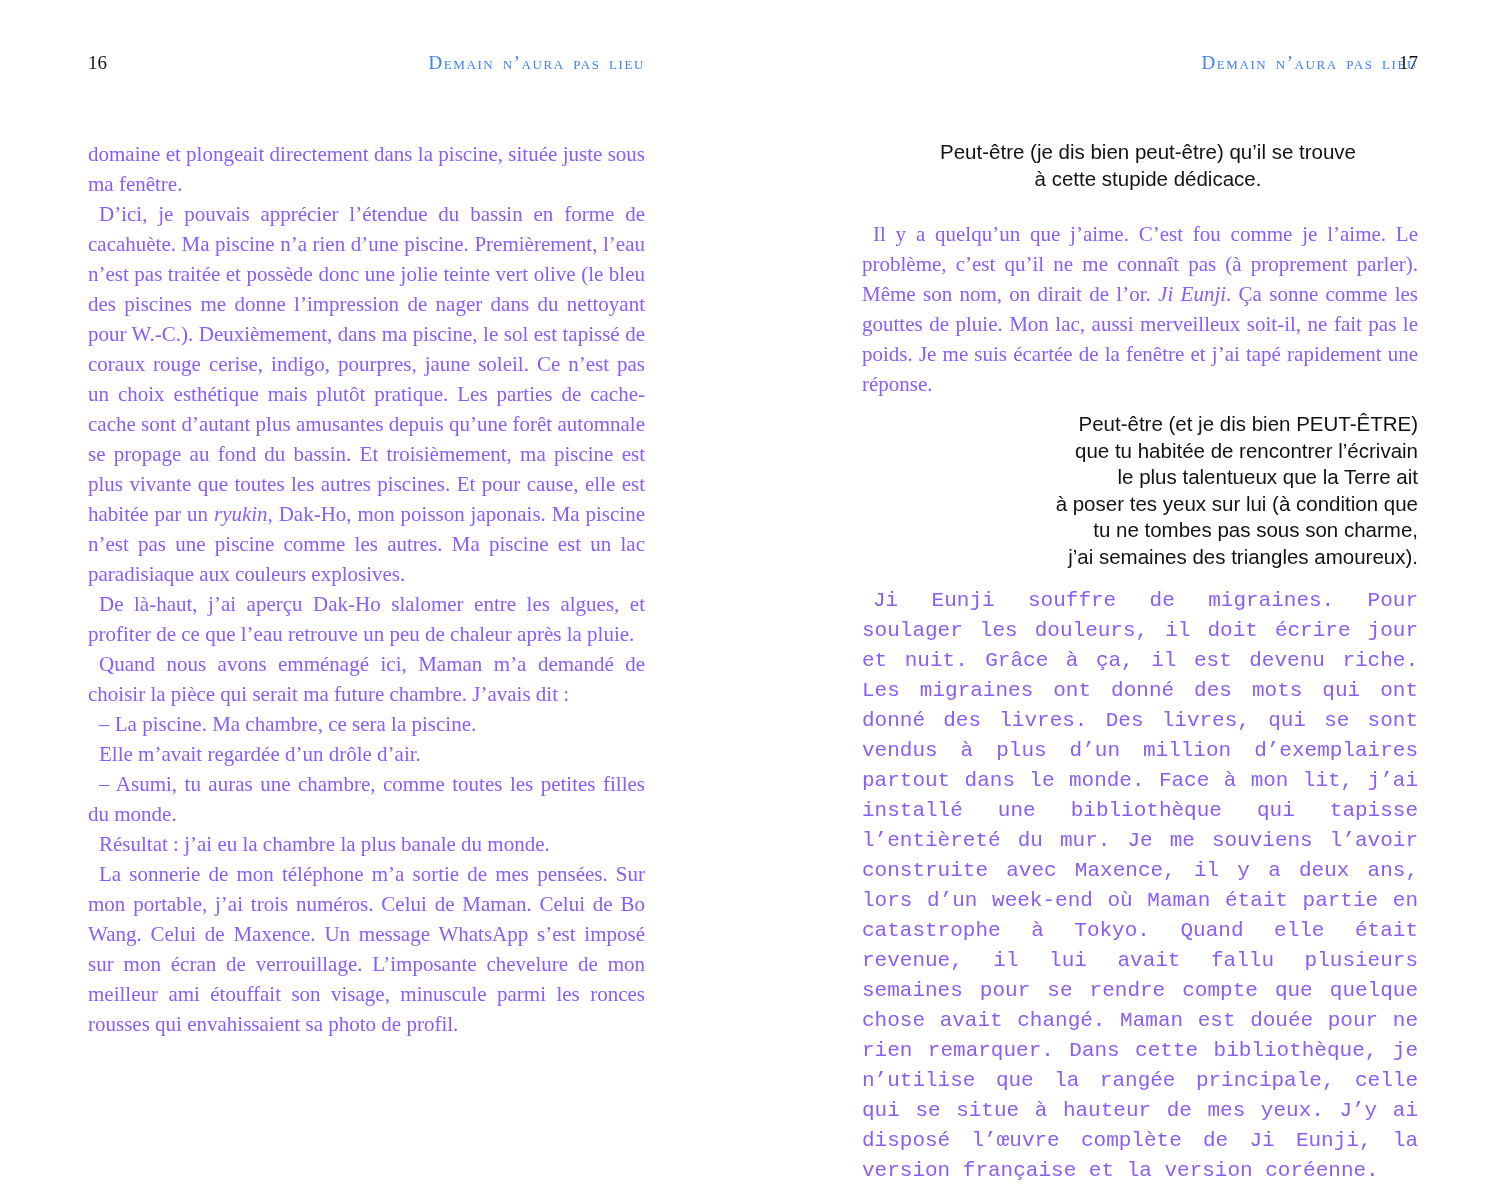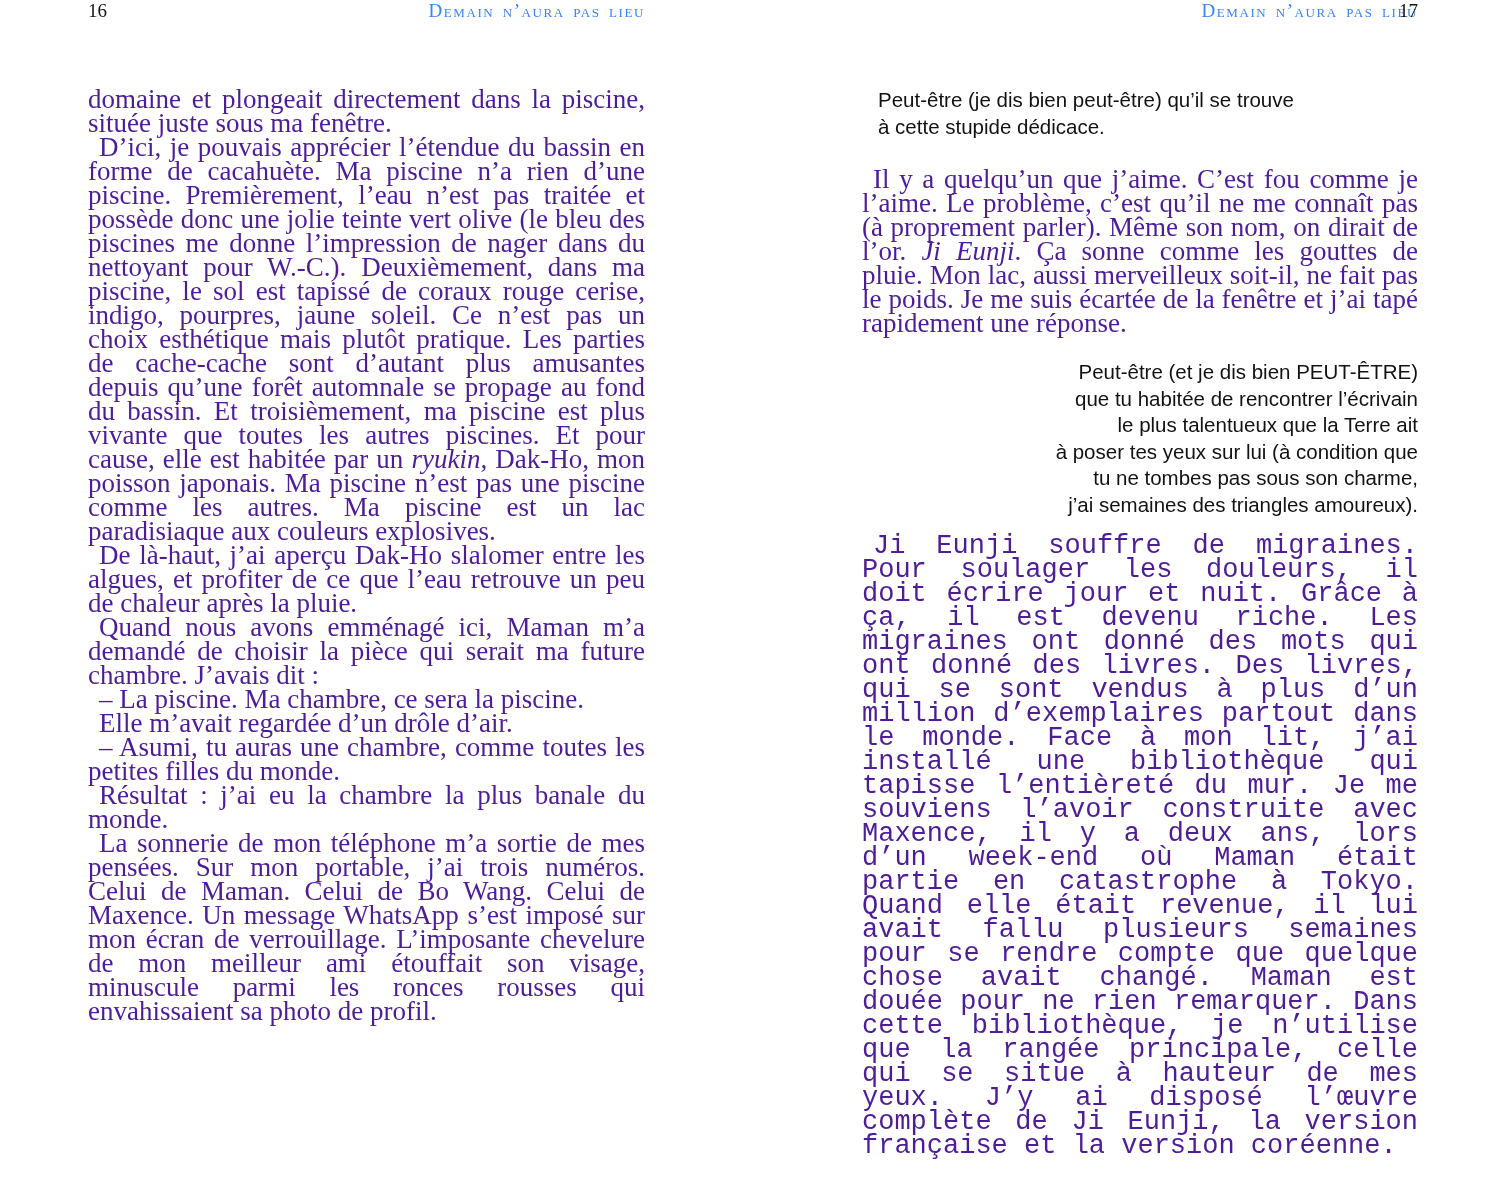--- a/index.html
+++ b/index.html
@@ -18,20 +18,21 @@
   }
   .page {
     position: absolute;
     top: 0;
   }
   .page-left  { left: 88px;  width: 557px; }
   .page-right { left: 862px; width: 556px; }
 
   .page-header {
     position: relative;
+    margin-top: 52px;
     height: 24px;
   }
   .running-title {
     display: block;
     text-align: right;
     font-variant: small-caps;
     font-size: 19px;
     letter-spacing: 1.6px;
     word-spacing: 2px;
     color: #3b82f6;
@@ -43,40 +44,40 @@
     color: #141414;
   }
   .page-number.left-num  { left: 0; }
   .page-number.right-num { right: 0; }
 
   .page-body {
     margin-top: 63px;
   }
   .par {
     margin: 0;
-    font-size: 27px;
-    line-height: 24px;
+    font-size: 21px;
+    line-height: 30px;
     text-align: justify;
     text-indent: 11px;
     hyphens: auto;
     -webkit-hyphens: auto;
-    color: #4c1d95;
+    color: #8b5cf6;
   }
   .par.no-indent { text-indent: 0; }
   .par .ital { font-style: italic; }
 
   .message {
     font-family: "Liberation Sans", "DejaVu Sans", sans-serif;
     font-size: 20.5px;
     line-height: 26.5px;
     color: #121212;
   }
   .message .msg-line { white-space: nowrap; }
-  .message-received { text-align: left;  margin: 0 0 27px 16px; }
-  .message-sent     { text-align: right; margin: 24px 0 16px 0; }
+  .message-received { text-align: center;  margin: 0 0 27px 16px; }
+  .message-sent     { text-align: right; margin: 12px 0 16px 0; }
   .par.after-message { margin-top: 0; font-family: Liberation Mono, monospace; }
   .par.crush { margin-bottom: 2px; }
 </style>
 </head>
 <body>
 
 <div class="spread">
 
   <section class="page page-left">
     <header class="page-header">

